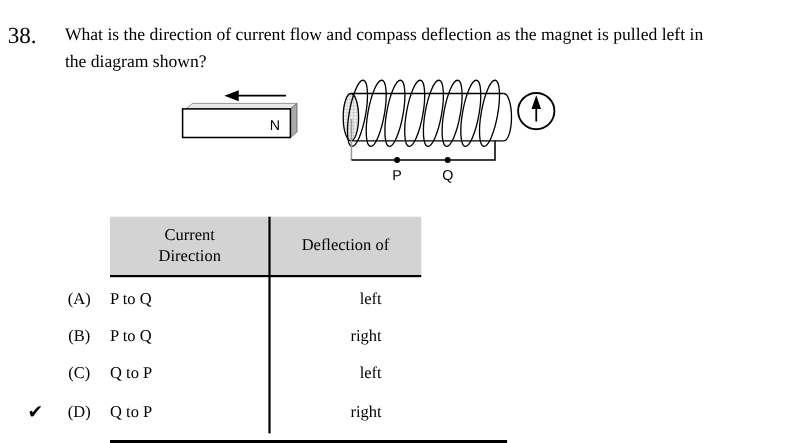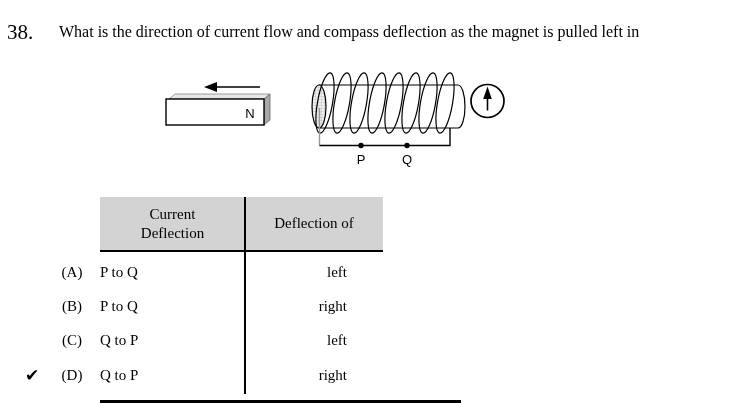--- a/index.html
+++ b/index.html
@@ -32,20 +32,21 @@
   .row-a{top:264px;} .row-b{top:298px;} .row-c{top:332px;} .row-d{top:367px;}
   .checkmark{position:absolute;left:25px;top:365px;font-size:17px;font-weight:bold;
     font-family:"DejaVu Sans",sans-serif;}
 </style>
 </head>
 <body>
 
 <div class="qnum">38.</div>
 <div class="qtext">
   <div>What is the direction of current flow and compass deflection as the magnet is pulled left in</div>
+  <div>the diagram shown?</div>
 </div>
 
 <svg class="diagram-svg" width="731" height="190" viewBox="0 0 731 190">
   <defs>
     <pattern id="hatch" width="3" height="3" patternUnits="userSpaceOnUse">
       <rect width="3" height="3" fill="#efefef"></rect>
       <path d="M0,0 H3 M0,0 V3" stroke="#b5b5b5" stroke-width="0.7" fill="none"></path>
     </pattern>
   </defs>
 
@@ -88,21 +89,21 @@
   <g>
     <circle cx="487.5" cy="101" r="16.5" fill="#fff" stroke="#000" stroke-width="1.7"></circle>
     <line x1="487.5" y1="110.5" x2="487.5" y2="96" stroke="#000" stroke-width="1.6"></line>
     <polygon points="487.5,86.5 483.2,99 491.8,99" fill="#000"></polygon>
   </g>
 </svg>
 
 <div class="tbl-header">
   <div class="th c1">
     <span>Current</span>
-    <span>Deflection</span>
+    <span>Direction</span>
   </div>
   <div class="th c2">
     <span>Deflection of</span>
   </div>
 </div>
 <div class="tbl-headline"></div>
 <div class="tbl-divider"></div>
 
 <div class="opt-row row-a">
   <span class="letter">(A)</span>

